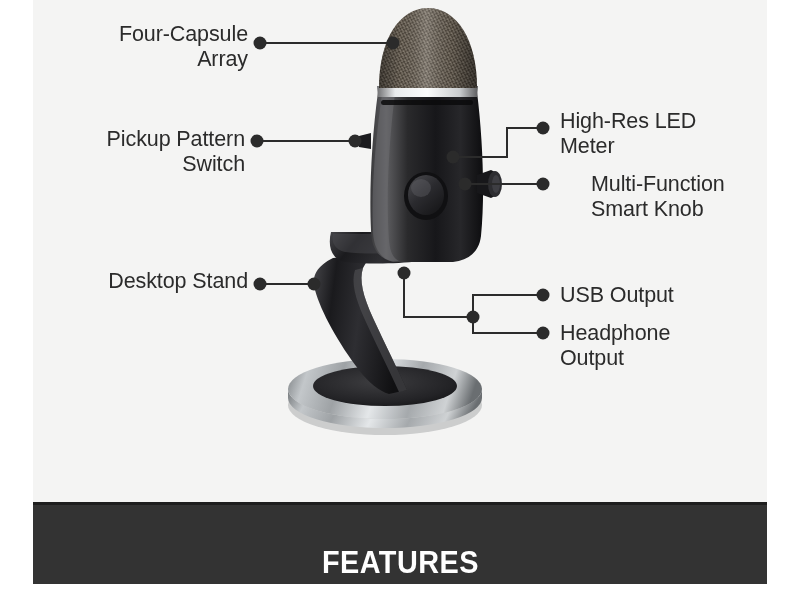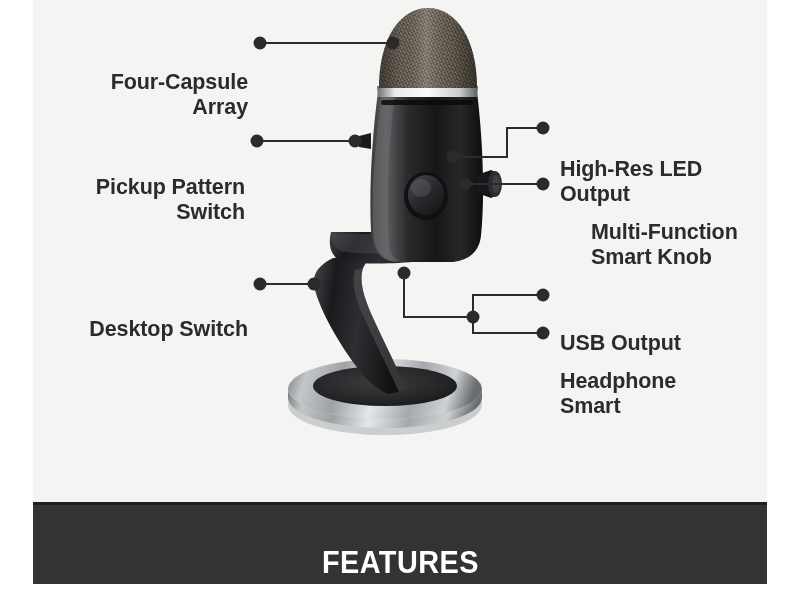--- a/index.html
+++ b/index.html
@@ -45,24 +45,23 @@
     padding-bottom: 6px;
     font-family: "Liberation Sans", sans-serif;
   }
 
   
   .label {
     position: absolute;
     font-size: 21.5px;
     line-height: 1.14;
     color: #2b2b2b;
-    font-weight: 700;
+    font-weight: 400;
     white-space: pre-line;
     letter-spacing: -0.1px;
-    margin-top: 48px;
   }
   .label.right-align { text-align: right; }
   .label.left-align  { text-align: left; }
 
   
   #leaders {
     position: absolute;
     left: 0; top: 0;
     width: 734px; height: 515px;
     pointer-events: none;
@@ -220,28 +219,28 @@
         <path d="M 440 317 L 440 333 L 510 333" fill="none" stroke="#2b2b2b" stroke-width="2"></path>
         <circle cx="510" cy="333" r="6.5" fill="#2b2b2b"></circle>
         <circle cx="440" cy="317" r="6.5" fill="#2b2b2b"></circle>
       </svg>
 
     <div id="labels">
         <div class="label right-align" style="left: 47px; top: 22px; width: 168px;">Four-Capsule
 Array</div>
         <div class="label right-align" style="left: 38px; top: 127px; width: 174px; text-align: right;">Pickup Pattern
 Switch</div>
-        <div class="label right-align" style="left: 41px; top: 269px; width: 174px;">Desktop Switch</div>
+        <div class="label right-align" style="left: 41px; top: 269px; width: 174px;">Desktop Stand</div>
         <div class="label left-align" style="left: 527px; top: 109px;">High-Res LED
-Output</div>
+Meter</div>
         <div class="label left-align" style="left: 558px; top: 172px;">Multi-Function
 Smart Knob</div>
         <div class="label left-align" style="left: 527px; top: 283px;">USB Output</div>
         <div class="label left-align" style="left: 527px; top: 321px;">Headphone
-Smart</div>
+Output</div>
       </div>
   </div>
 
   <div id="features-bar">
     <div id="features-title">FEATURES</div>
   </div>
 
 </div>
 
 </body></html>

